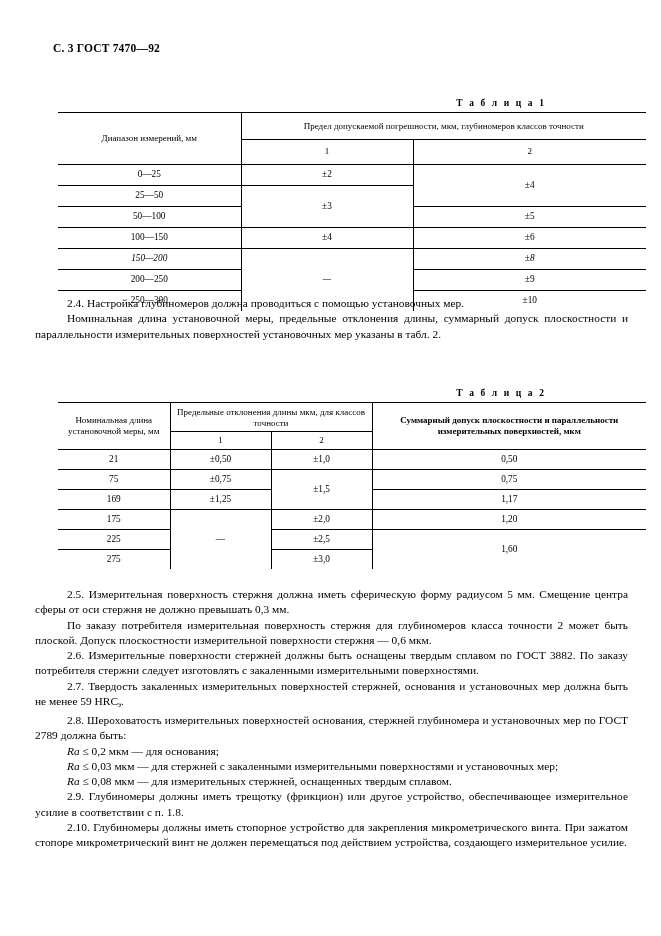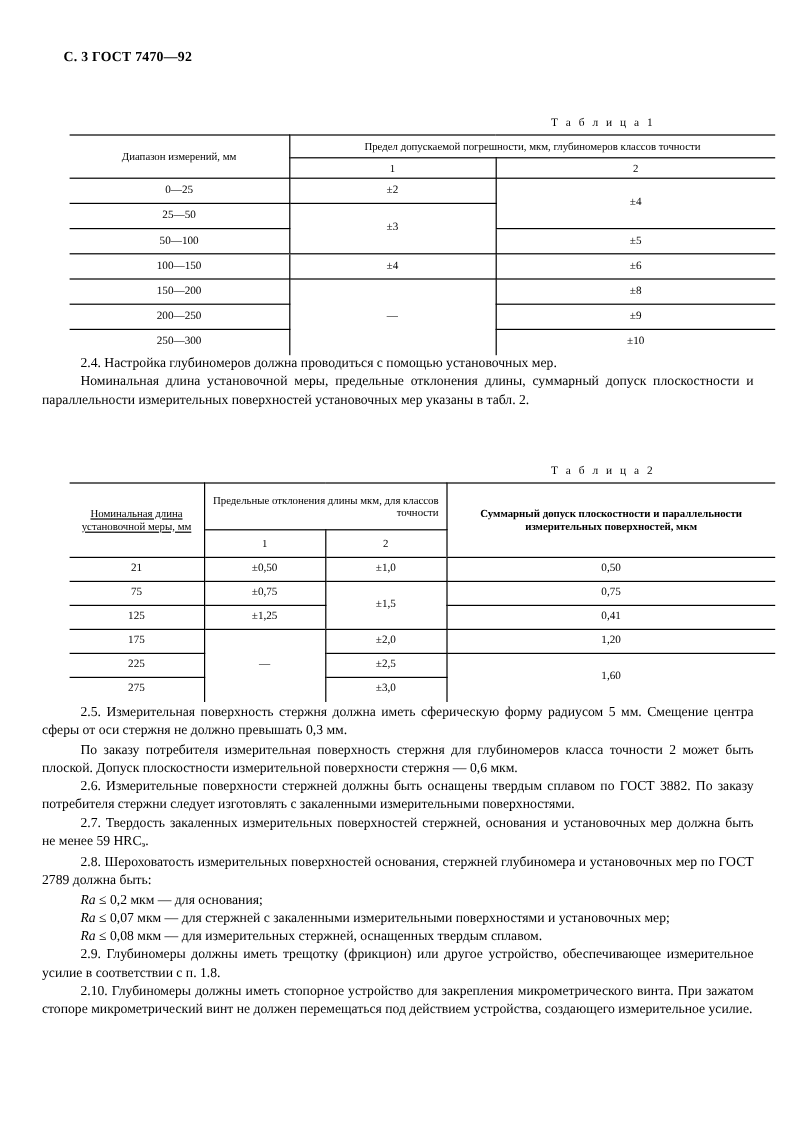--- a/index.html
+++ b/index.html
@@ -31,20 +31,21 @@
     font-weight: bold;
     letter-spacing: 0.2px;
   }
 
   
   .table-caption {
     position: absolute;
     right: 16px;
     font-size: 9.5px;
     letter-spacing: 2.1px;
+    font-weight: bold;
   }
   #caption-1 { top: 98px; }
   #caption-2 { top: 388px; }
 
   
   table.gost {
     position: absolute;
     border-collapse: collapse;
     table-layout: fixed;
     font-size: 9.3px;
@@ -111,21 +112,21 @@
   <div class="table-caption" id="caption-1">Т а б л и ц а 1</div>
 
   <table class="gost" id="table-1">
     <colgroup>
       <col style="width:183px">
       <col style="width:172px">
       <col style="width:233px">
     </colgroup>
     <tbody>
       <tr>
-        <td rowspan="2" class="bt-thick bb-thick br-thin hdr" style="padding:4px 6px;">Диапазон измерений, мм</td>
+        <td rowspan="2" class="bt-thick bb-thick br-thin hdr" style="padding:20px 6px;">Диапазон измерений, мм</td>
         <td colspan="2" class="bt-thick bb-thin hdr" style="padding:4px 6px 3px;">Предел допускаемой погрешности, мкм, глубиномеров классов точности</td>
       </tr>
       <tr>
         <td class="bb-thick br-thin hdr" style="padding:3px 0 3px;">1</td>
         <td class="bb-thick hdr" style="padding:3px 0 3px;">2</td>
       </tr>
 
       <tr style="height:21px;">
         <td class="bb-thick br-thin">0—25</td>
         <td class="bb-thick br-thin">±2</td>
@@ -141,21 +142,21 @@
         <td class="bb-thin br-thin">50—100</td>
         <td class="bb-thin">±5</td>
       </tr>
 
       <tr style="height:21px;">
         <td class="bb-thick br-thin">100—150</td>
         <td class="bb-thick br-thin">±4</td>
         <td class="bb-thick">±6</td>
       </tr>
 
-      <tr style="height:21px;">
+      <tr style="height:21px;font-style:italic;">
         <td class="bb-thin br-thin">150—200</td>
         <td rowspan="3" class="br-thin">—</td>
         <td class="bb-thin">±8</td>
       </tr>
 
       <tr style="height:21px;">
         <td class="bb-thin br-thin">200—250</td>
         <td class="bb-thin">±9</td>
       </tr>
 
@@ -175,22 +176,22 @@
 
   <table class="gost" id="table-2">
     <colgroup>
       <col style="width:112px">
       <col style="width:101px">
       <col style="width:101px">
       <col style="width:274px">
     </colgroup>
     <tbody>
       <tr>
-        <td rowspan="2" class="bt-thick bb-thick br-thin hdr" style="padding:20px 6px;text-decoration:underline;">Номинальная длина установочной меры, мм</td>
-        <td colspan="2" class="bt-thick bb-thin br-thin hdr" style="padding:4px 6px 3px;text-align:right;">Предельные отклонения длины мкм, для классов точности</td>
+        <td rowspan="2" class="bt-thick bb-thick br-thin hdr" style="padding:8px 6px;">Номинальная длина установочной меры, мм</td>
+        <td colspan="2" class="bt-thick bb-thin br-thin hdr" style="padding:4px 6px 3px;">Предельные отклонения длины мкм, для классов точности</td>
         <td rowspan="2" class="bt-thick bb-thick hdr" style="padding:4px 8px;font-weight:bold;">Суммарный допуск плоскостности и параллельности измерительных поверхностей, мкм</td>
       </tr>
       <tr>
         <td class="bb-thick br-thin hdr" style="padding:3px 0;">1</td>
         <td class="bb-thick br-thin hdr" style="padding:3px 0;">2</td>
       </tr>
 
       <tr style="height:20px;">
         <td class="bb-thin br-thin">21</td>
         <td class="bb-thin br-thin">±0,50</td>
@@ -199,23 +200,23 @@
       </tr>
 
       <tr style="height:20px;">
         <td class="bb-thick br-thin">75</td>
         <td class="bb-thick br-thin">±0,75</td>
         <td rowspan="2" class="bb-thin br-thin">±1,5</td>
         <td class="bb-thick">0,75</td>
       </tr>
 
       <tr style="height:20px;">
-        <td class="bb-thin br-thin">125</td>
+        <td class="bb-thin br-thin">169</td>
         <td class="bb-thin br-thin">±1,25</td>
-        <td class="bb-thin">0,41</td>
+        <td class="bb-thin">1,17</td>
       </tr>
 
       <tr style="height:20px;">
         <td class="bb-thin br-thin">175</td>
         <td rowspan="3" class="br-thin">—</td>
         <td class="bb-thin br-thin">±2,0</td>
         <td class="bb-thin">1,20</td>
       </tr>
 
       <tr style="height:20px;">
@@ -231,19 +232,19 @@
     </tbody>
   </table>
 
   <div class="body-text" id="para-block-2">
     <p>2.5. Измерительная поверхность стержня должна иметь сферическую форму радиусом 5 мм. Смещение центра сферы от оси стержня не должно превышать 0,3 мм.</p>
     <p>По заказу потребителя измерительная поверхность стержня для глубиномеров класса точности 2 может быть плоской. Допуск плоскостности измерительной поверхности стержня — 0,6 мкм.</p>
     <p>2.6. Измерительные поверхности стержней должны быть оснащены твердым сплавом по ГОСТ 3882. По заказу потребителя стержни следует изготовлять с закаленными измерительными поверхностями.</p>
     <p><span>2.7. Твердость закаленных измерительных поверхностей стержней, основания и установочных мер должна быть не менее 59 HRC</span><sub class="hrc">э</sub><span>.</span></p>
     <p>2.8. Шероховатость измерительных поверхностей основания, стержней глубиномера и установочных мер по ГОСТ 2789 должна быть:</p>
     <p><span class="ital">Ra</span><span> ≤ 0,2 мкм — для основания;</span></p>
-    <p><span class="ital">Ra</span><span> ≤ 0,07 мкм — для стержней с закаленными измерительными поверхностями и установочных мер;</span></p>
+    <p><span class="ital">Ra</span><span> ≤ 0,03 мкм — для стержней с закаленными измерительными поверхностями и установочных мер;</span></p>
     <p><span class="ital">Ra</span><span> ≤ 0,08 мкм — для измерительных стержней, оснащенных твердым сплавом.</span></p>
     <p>2.9. Глубиномеры должны иметь трещотку (фрикцион) или другое устройство, обеспечивающее измерительное усилие в соответствии с п. 1.8.</p>
     <p>2.10. Глубиномеры должны иметь стопорное устройство для закрепления микрометрического винта. При зажатом стопоре микрометрический винт не должен перемещаться под действием устройства, создающего измерительное усилие.</p>
   </div>
 
 </div>
 
 </body></html>

